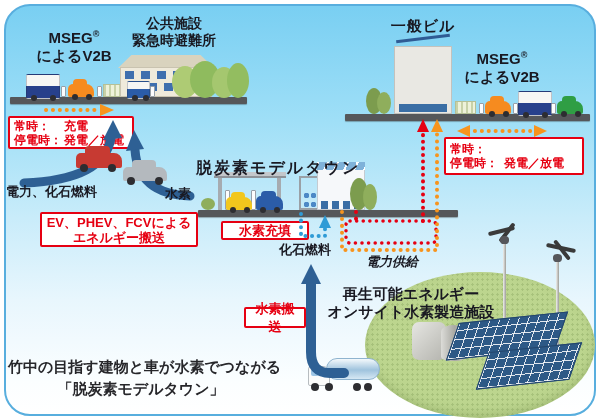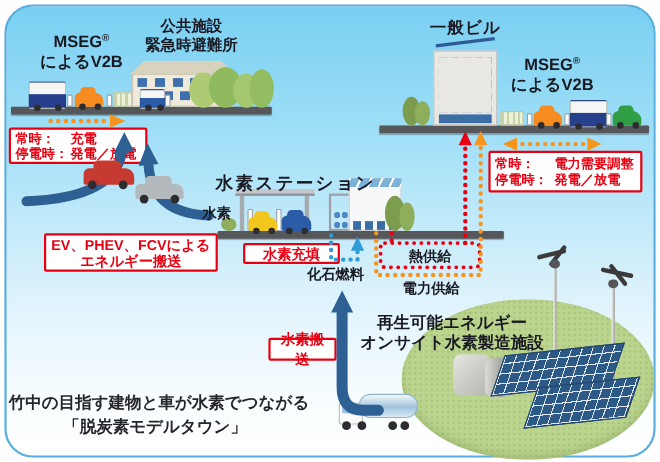--- a/index.html
+++ b/index.html
@@ -140,21 +140,20 @@
   </div>
   <div class="redbox ctr" style="left:221px;top:221px;width:88px;height:19px;font-size:13px;">
     <div>水素充填</div>
   </div>
   <div class="redbox ctr" style="left:244px;top:307px;width:62px;height:21px;font-size:13px;">
     <div>水素搬送</div>
   </div>
   <div class="redbox" style="left:444px;top:137px;width:140px;height:38px;">
     <div class="kv">
         <span class="k" style="width:54px;">常時：</span>
-        <span>電力需要調整</span>
       </div>
     <div class="kv">
         <span class="k" style="width:54px;">停電時：</span>
         <span>発電／放電</span>
       </div>
   </div>
 
   <svg class="abs" style="left:0;top:0;" width="600" height="420" viewBox="0 0 600 420">
 
     <path d="M46,110 H100" stroke="#f7941d" stroke-width="4" fill="none" stroke-dasharray="0.1 6.8" stroke-linecap="round"></path>
@@ -193,25 +192,25 @@
   </div>
   <div class="lbl" style="left:383px;top:17px;width:80px;font-size:15px;letter-spacing:1px;">一般ビル</div>
   <div class="lbl" style="left:118px;top:15px;width:112px;font-size:14px;">
     <div>公共施設</div>
     <div>緊急時避難所</div>
   </div>
   <div class="lbl" style="left:454px;top:50px;width:96px;font-size:15px;">
     <div><span>MSEG</span><sup>®</sup></div>
     <div>によるV2B</div>
   </div>
-  <div class="lbl" style="left:196px;top:158px;font-size:16px;letter-spacing:2px;">水素ステーション</div>
-  <div class="lbl" style="left:165px;top:186px;font-size:13px;margin-left:19px;">水素</div>
+  <div class="lbl" style="left:196px;top:158px;font-size:16px;letter-spacing:2px;">脱炭素モデルタウン</div>
+  <div class="lbl" style="left:6px;top:184px;font-size:13px;">電力、化石燃料</div>
+  <div class="lbl" style="left:165px;top:186px;font-size:13px;">水素</div>
   <div class="lbl" style="left:279px;top:242px;font-size:13px;">化石燃料</div>
-  <div class="lbl" style="left:346px;top:225px;width:90px;font-size:13px;">熱供給</div>
-  <div class="lbl" style="left:366px;top:254px;font-size:13px;">電力供給</div>
+  <div class="lbl" style="left:366px;top:254px;font-size:13px;font-style:italic;">電力供給</div>
   <div class="lbl" style="left:322px;top:285px;width:178px;font-size:15px;">
     <div>再生可能エネルギー</div>
     <div>オンサイト水素製造施設</div>
   </div>
   <div class="lbl" style="left:8px;top:356px;width:266px;font-size:15px;color:#26262a;line-height:1.45;">
     <div>竹中の目指す建物と車が水素でつながる</div>
     <div>「脱炭素モデルタウン」</div>
   </div>
 </div>
 

